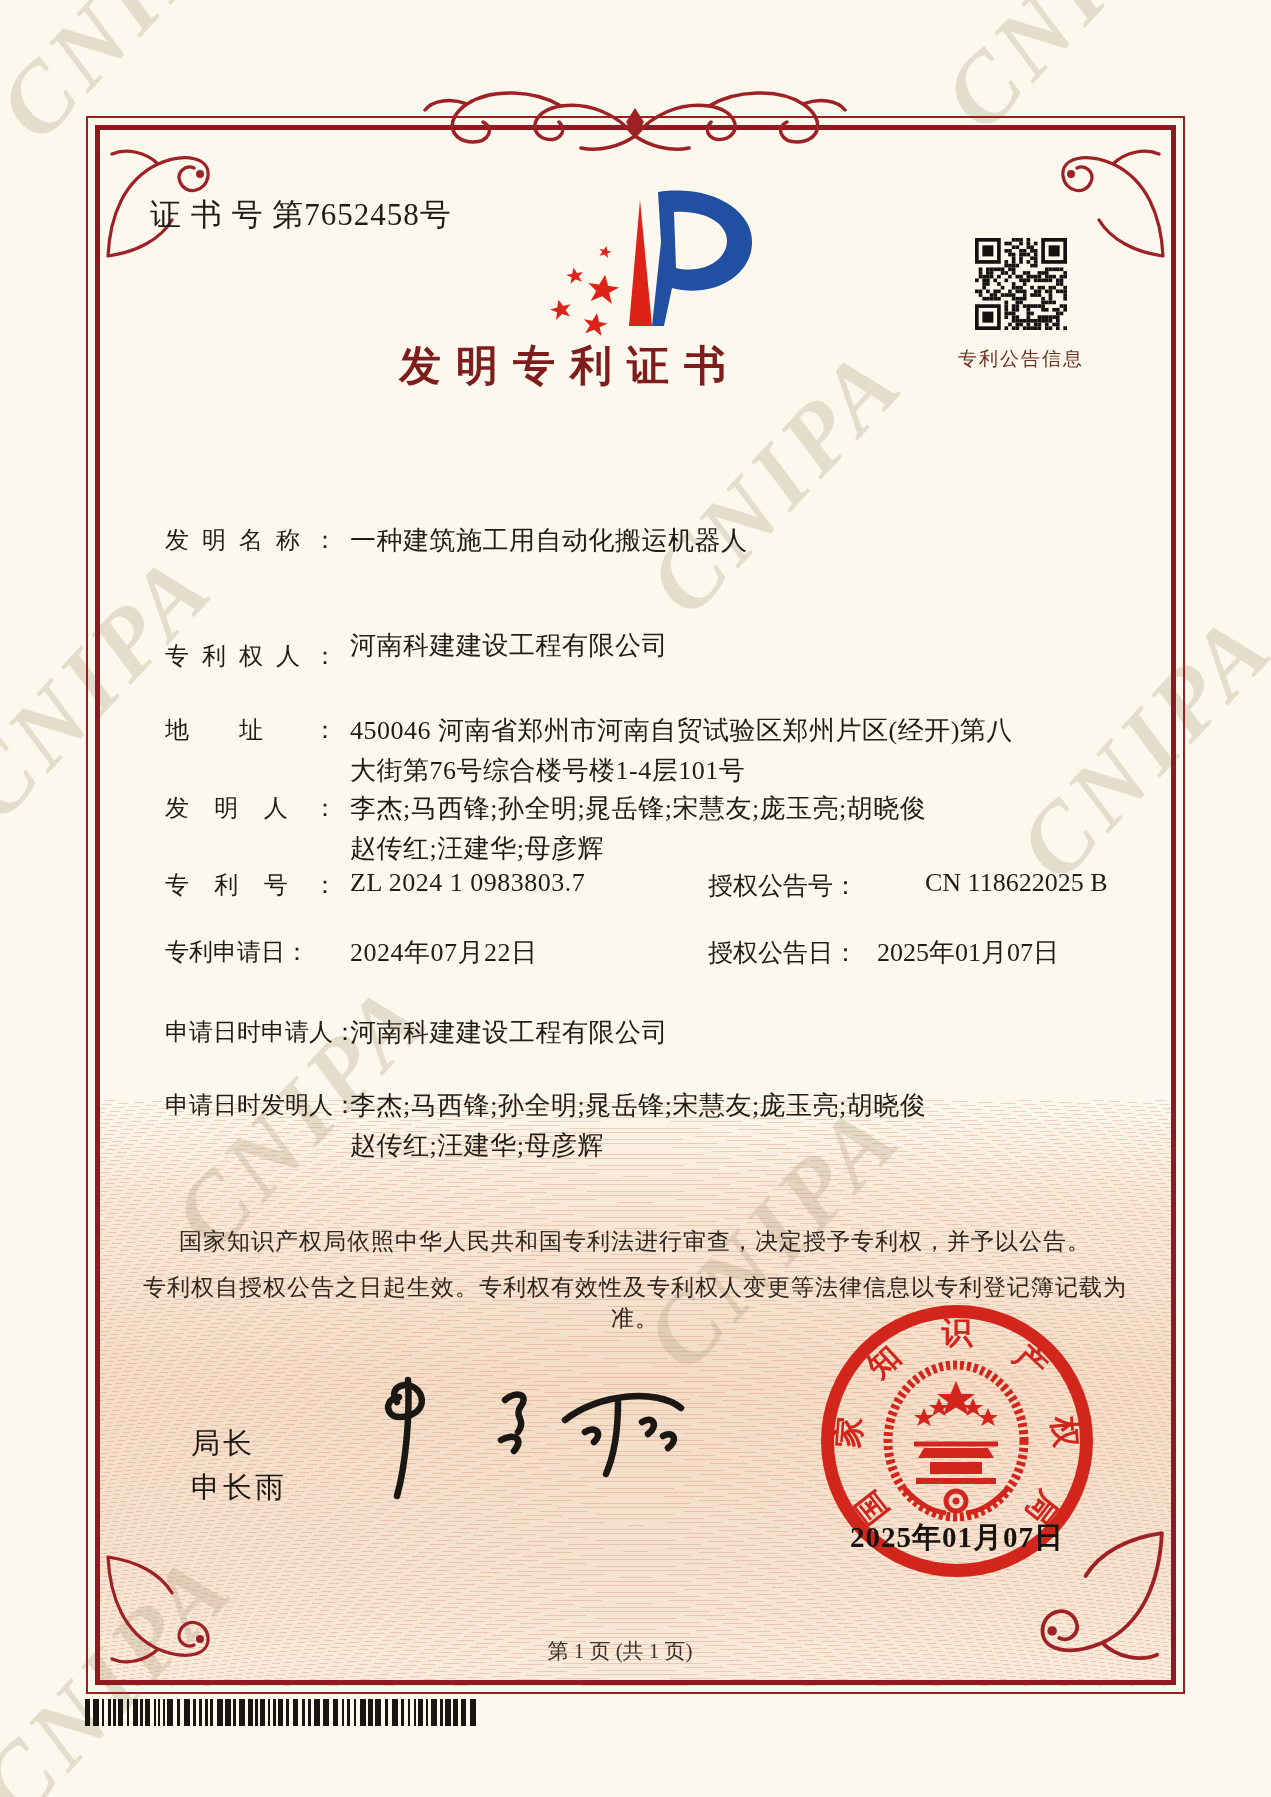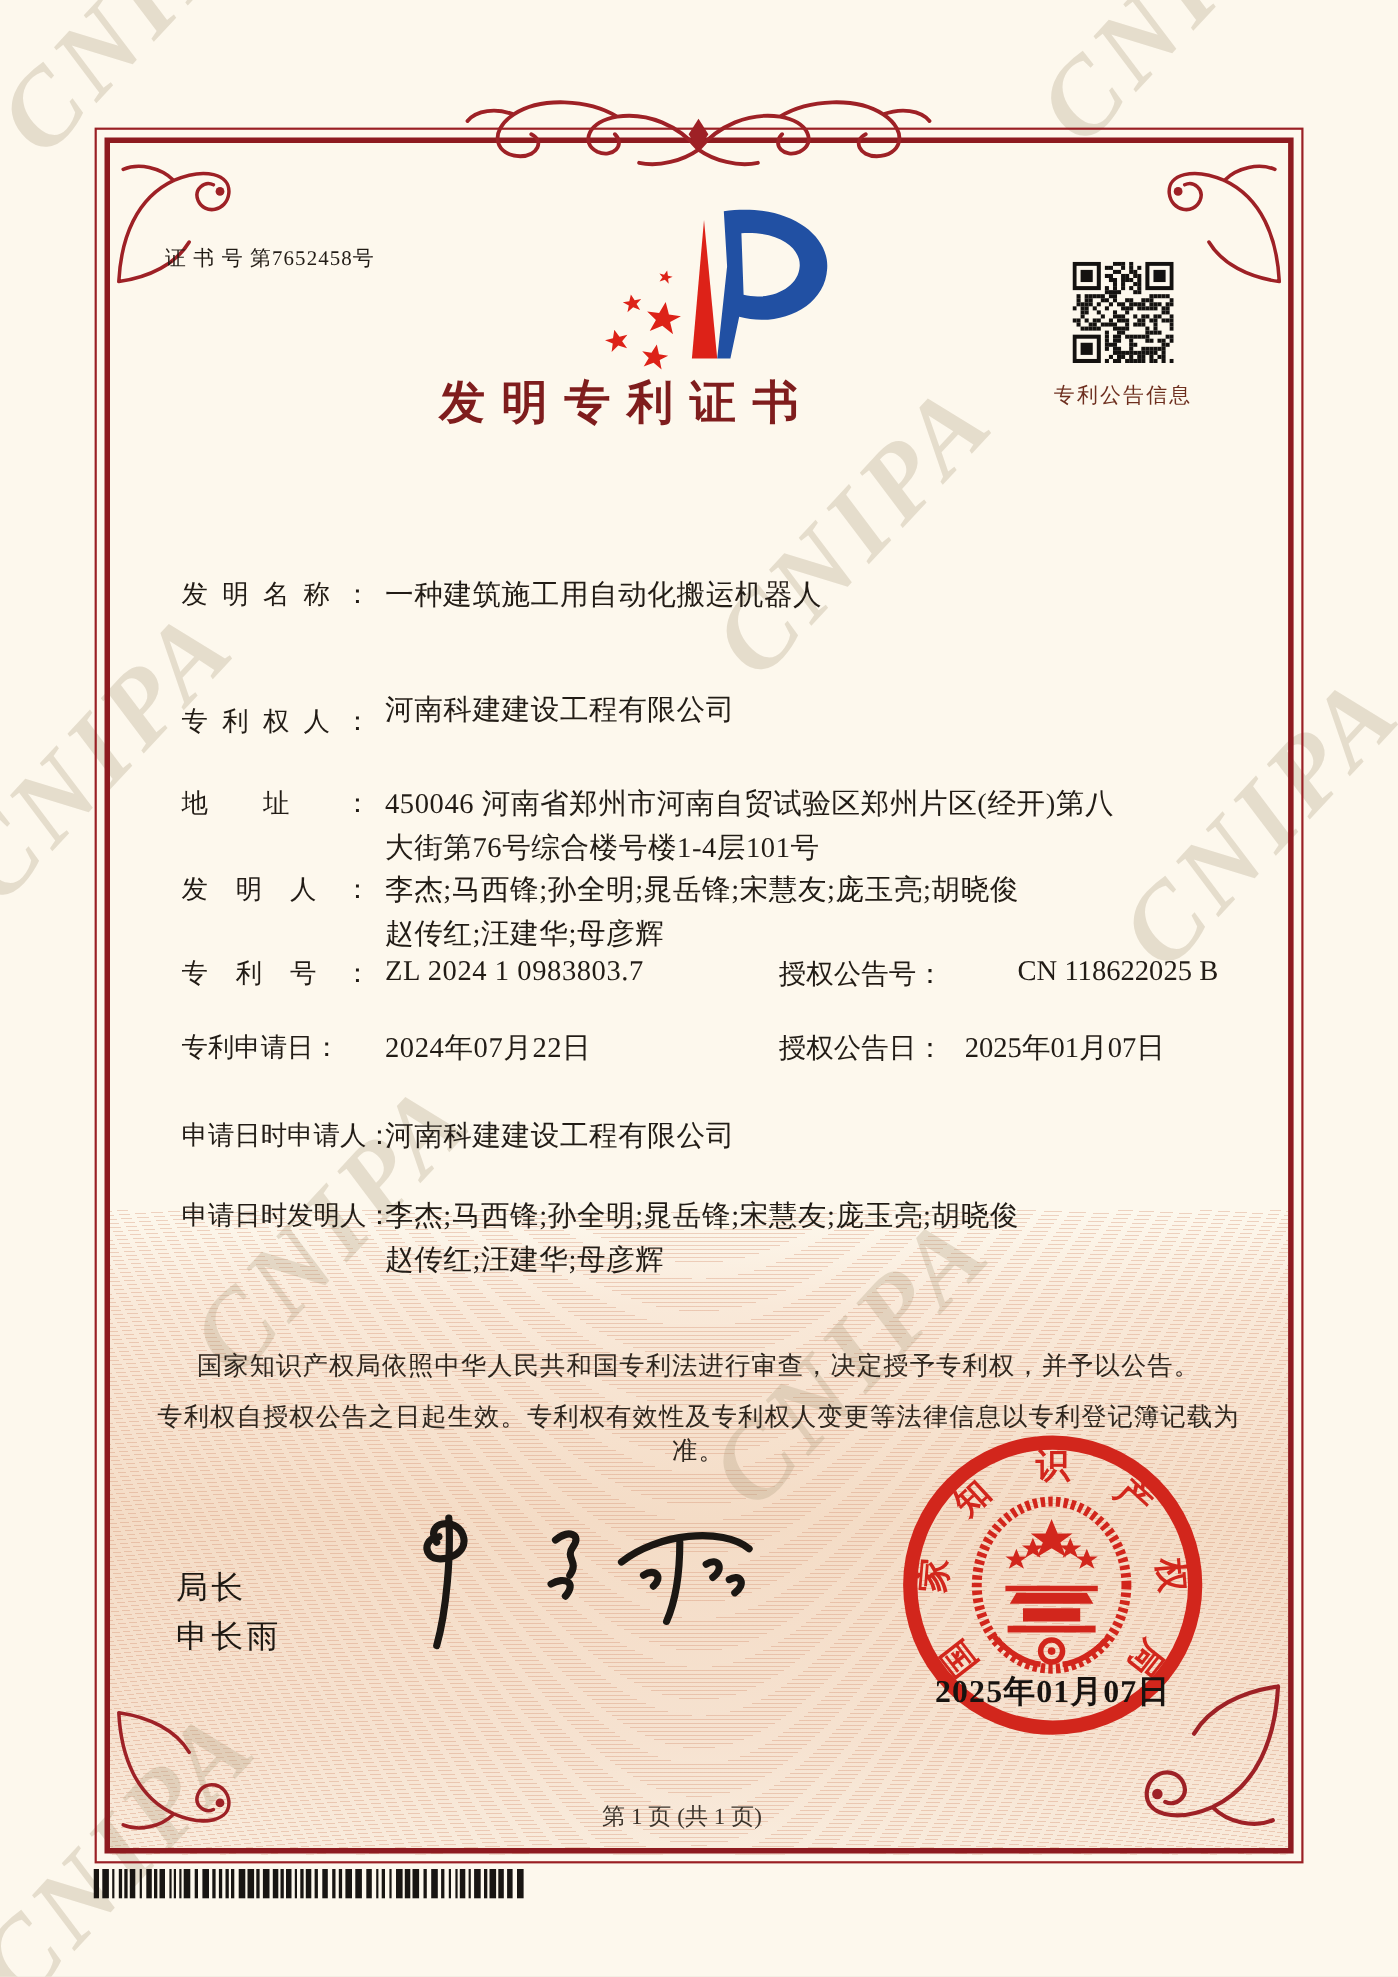--- a/index.html
+++ b/index.html
@@ -23,39 +23,39 @@
     color:rgba(176,158,128,0.30); transform:rotate(-47deg); white-space:nowrap;
     pointer-events:none;
   }
   
   .frame-outer{position:absolute; left:86px; top:116px; right:86px; bottom:103px;
     border:2px solid #9a2025;}
   .frame-inner{position:absolute; left:95px; top:125px; right:95px; bottom:112px;
     border:5px solid #8e1b20;}
   .ornament{position:absolute;}
   
-  .cert-number{position:absolute; left:150px; top:194px; font-size:19px; letter-spacing:1px;margin-top:28px;}
+  .cert-number{position:absolute; left:150px; top:194px; font-size:31px; letter-spacing:1px;}
   .logo{position:absolute; left:462px; top:184px;}
   .qr{position:absolute; left:975px; top:238px; width:92px; height:92px;}
   .qr-caption{position:absolute; left:921px; top:346px; width:200px; text-align:center;
     font-size:19px; letter-spacing:2px; color:#6e2f1f;}
   .title{position:absolute; left:0; top:338px; width:1140px; text-align:center;
     font-size:42px; font-weight:700; letter-spacing:15px; color:#7f1d1d;}
   
   .lbl{position:absolute; left:165px; width:172px; font-size:24px;
     text-align:justify; text-align-last:justify;}
   .lbl.long{width:auto; text-align:left; text-align-last:left; font-size:24px;}
   .val{position:absolute; left:350px; font-size:26px; letter-spacing:0.5px;}
   .rlbl{position:absolute; left:708px; font-size:25px;}
   .rval{position:absolute; left:877px; font-size:26px;}
   
   .legal{position:absolute; left:130px; width:1010px; text-align:center;
     font-size:23px; color:#2e261e; letter-spacing:1px;}
   
-  .sig-label{position:absolute; left:160px; font-size:29px; letter-spacing:3px;
+  .sig-label{position:absolute; left:191px; font-size:29px; letter-spacing:3px;
     font-family:"Liberation Sans","DejaVu Sans",sans-serif; color:#1d1812;}
   .signature{position:absolute; left:355px; top:1372px;}
   
   .seal-ring{position:absolute; left:821px; top:1305px; width:272px; height:272px;
     border:13px solid #d2261c; border-radius:50%; box-sizing:border-box;}
   .seal-chars{position:absolute; left:957px; top:1441px; width:0; height:0;}
   .seal-char{position:absolute; left:-17px; top:-20px; width:34px; height:40px;
     font-size:31px; font-weight:700; color:#d2261c; text-align:center;
     transform-origin:center;}
   .seal-emblem{position:absolute; left:880px; top:1356px;}

